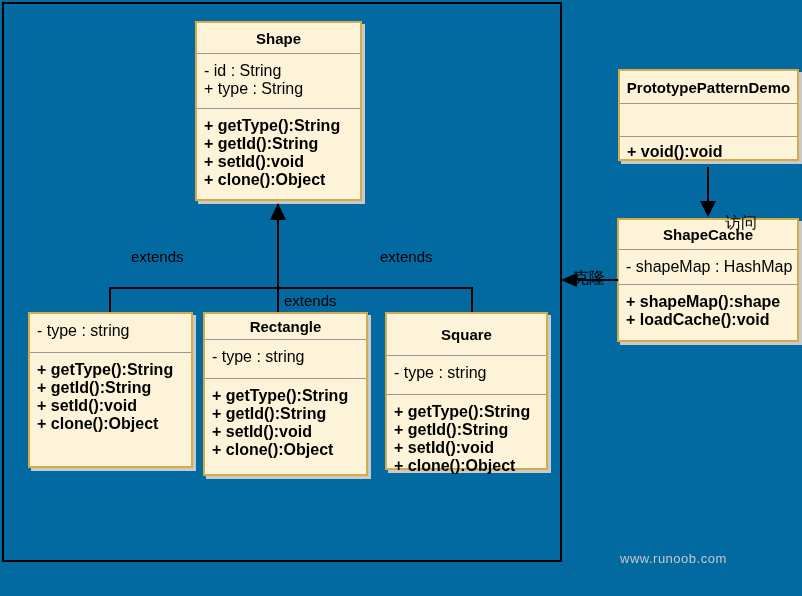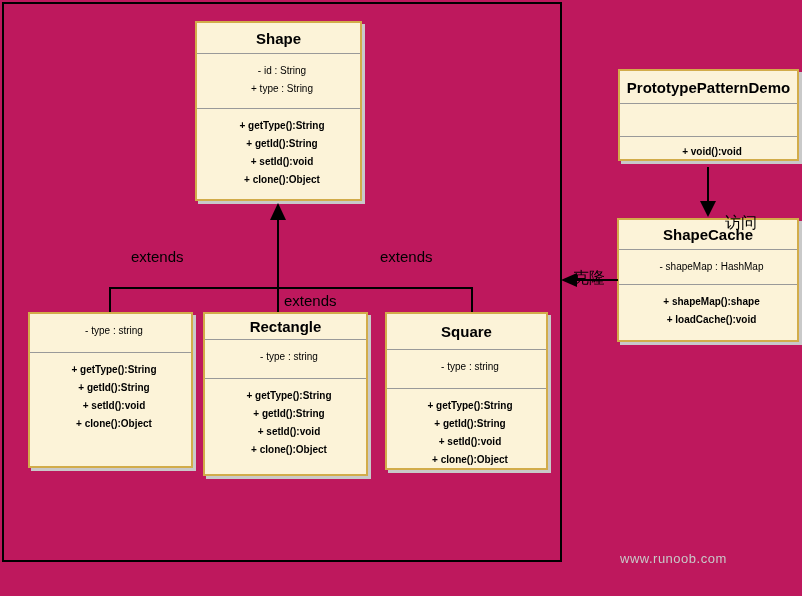--- a/index.html
+++ b/index.html
@@ -1,17 +1,17 @@
 <!DOCTYPE html>
 <html><head>
 <meta charset="utf-8">
 <style>
   html,body{margin:0;padding:0;background:#ffffff;}
   #canvas{
-    position:relative;width:802px;height:596px;background:#be185d;overflow:hidden;
+    position:relative;width:802px;height:596px;background:#0369a1;overflow:hidden;
     font-family:"Liberation Sans", sans-serif;color:#000;
   }
   
   .boundary{
     position:absolute;left:2px;top:2px;width:556px;height:556px;
     border:2px solid #000;background:transparent;
   }
   
   .uml-box{
     position:absolute;
@@ -30,21 +30,21 @@
     border-bottom:1px solid #999999;
     box-sizing:border-box;
     padding:8px 0 0 7px;
   }
   .uml-methods{
     box-sizing:border-box;
     padding:8px 0 0 7px;
     font-weight:bold;
   }
   .uml-line{
-    font-size:10px;line-height:18px;white-space:nowrap;text-align:center;
+    font-size:16px;line-height:18px;white-space:nowrap;
   }
   
   .edge{position:absolute;background:#000;}
   
   .arrow-up{
     position:absolute;width:0;height:0;
     border-left:8px solid transparent;border-right:8px solid transparent;
     border-bottom:17px solid #000;
   }
   .arrow-down{
@@ -106,21 +106,21 @@
     </div>
     <div class="uml-methods" style="height:87px">
       <div class="uml-line">+ getType():String</div>
       <div class="uml-line">+ getId():String</div>
       <div class="uml-line">+ setId():void</div>
       <div class="uml-line">+ clone():Object</div>
     </div>
   </div>
 
   <div class="uml-box" style="left:385px;top:312px;width:163px;height:158px">
-    <div class="uml-title" style="height:36px">Square</div>
+    <div class="uml-title" style="height:42px">Square</div>
     <div class="uml-attrs" style="height:39px">
       <div class="uml-line">- type : string</div>
     </div>
     <div class="uml-methods" style="height:89px">
       <div class="uml-line">+ getType():String</div>
       <div class="uml-line">+ getId():String</div>
       <div class="uml-line">+ setId():void</div>
       <div class="uml-line">+ clone():Object</div>
     </div>
   </div>

